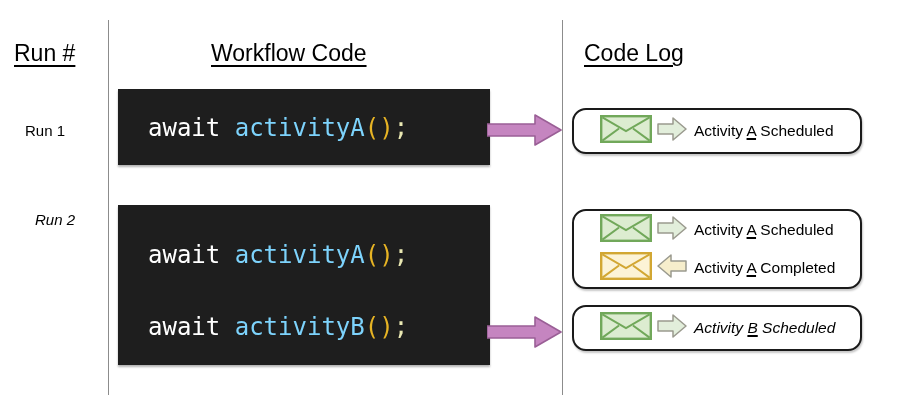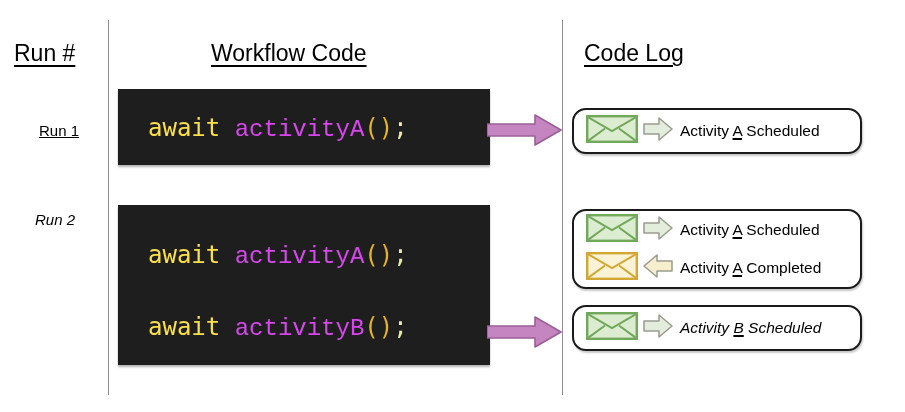--- a/index.html
+++ b/index.html
@@ -31,21 +31,21 @@
   }
   #head-run{left:14px;top:40px;}
   #head-code{left:211px;top:40px;}
   #head-log{left:584px;top:40px;}
 
   
   .run-label{
     position:absolute;
     font-size:15px;color:#000;white-space:nowrap;
   }
-  #run1{left:39px;top:122px;text-decoration:underline;}
+  #run1{left:25px;top:122px;}
   #run2{left:35px;top:211px;font-style:italic;}
 
   
   .code-block{
     position:absolute;
     background:#1e1e1e;
     box-shadow:0 2px 2px rgba(0,0,0,.30);
     font-family:"DejaVu Sans Mono", monospace;
     font-size:24px;
     letter-spacing:0px;
@@ -53,22 +53,22 @@
     box-sizing:border-box;
   }
   #code1{left:118px;top:89px;width:372px;height:76px;}
   #code2{left:118px;top:205px;width:372px;height:160px;}
   .code-line{
     position:absolute;left:30px;white-space:pre;line-height:1;
   }
   #code1 .ln1{top:27px;}
   #code2 .ln1{top:38px;}
   #code2 .ln2{top:110px;}
-  .kw{color:#fde047;}
-  .fn{color:#d946ef;font-family:Liberation Mono, monospace;}
+  .kw{color:#ffffff;}
+  .fn{color:#7dd3fc;}
   .paren{color:#e7b424;}
   .semi{color:#e9e8b2;}
 
   
   .big-arrow{position:absolute;}
   #arrow1{left:487px;top:113px;}
   #arrow2{left:487px;top:315px;}
 
   
   #skip-wrap{
@@ -87,21 +87,21 @@
     background:#fff;
     box-sizing:border-box;
     box-shadow:1px 2px 2px rgba(0,0,0,.22);
   }
   #logbox1{left:572px;top:108px;width:290px;height:46px;}
   #logbox2{left:572px;top:209px;width:290px;height:80px;}
   #logbox3{left:572px;top:305px;width:290px;height:46px;font-style:italic;}
 
   .log-row{
     display:flex;align-items:center;
-    height:38px;padding-left:12px;
+    height:38px;padding-left:26px;
   }
   #logbox2 .log-row{height:38px;}
   #logbox1 .log-row,#logbox3 .log-row{height:42px;}
 
   .env{flex:0 0 auto;}
   .small-arrow{flex:0 0 auto;margin-left:5px;margin-right:7px;}
   .log-text{
     font-size:15.5px;color:#000;white-space:nowrap;line-height:1;
   }
   .log-text u{

